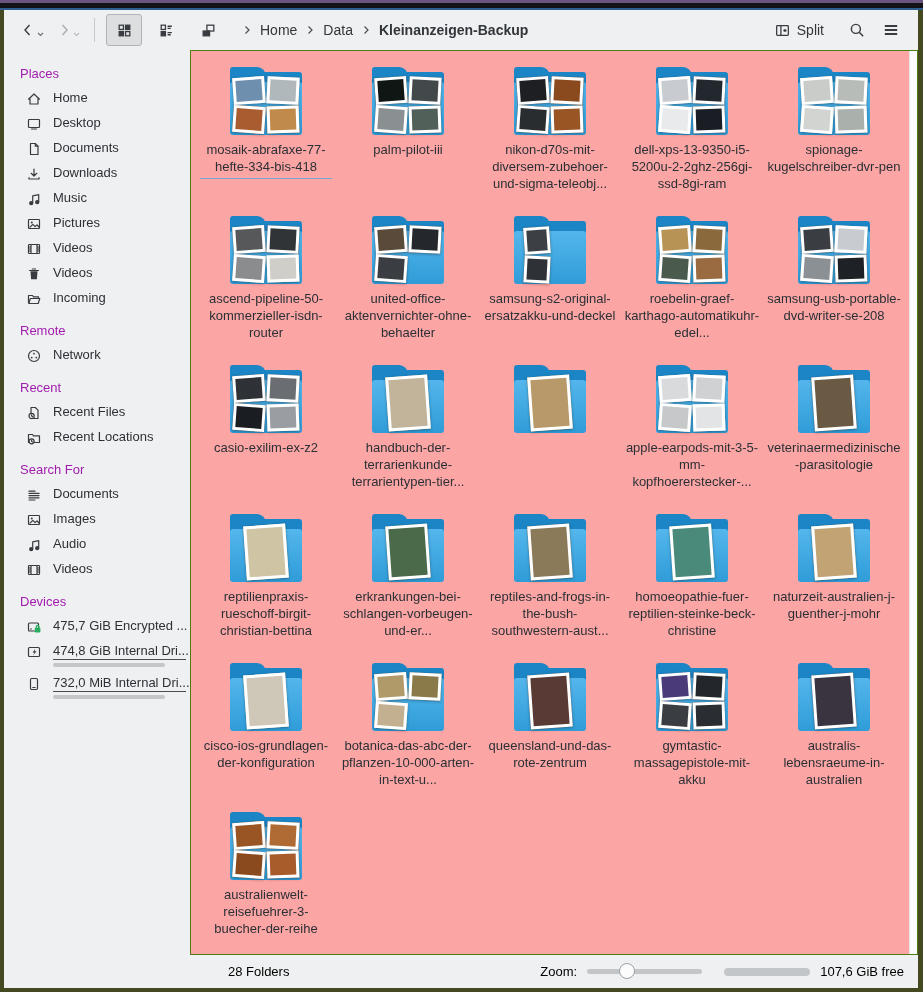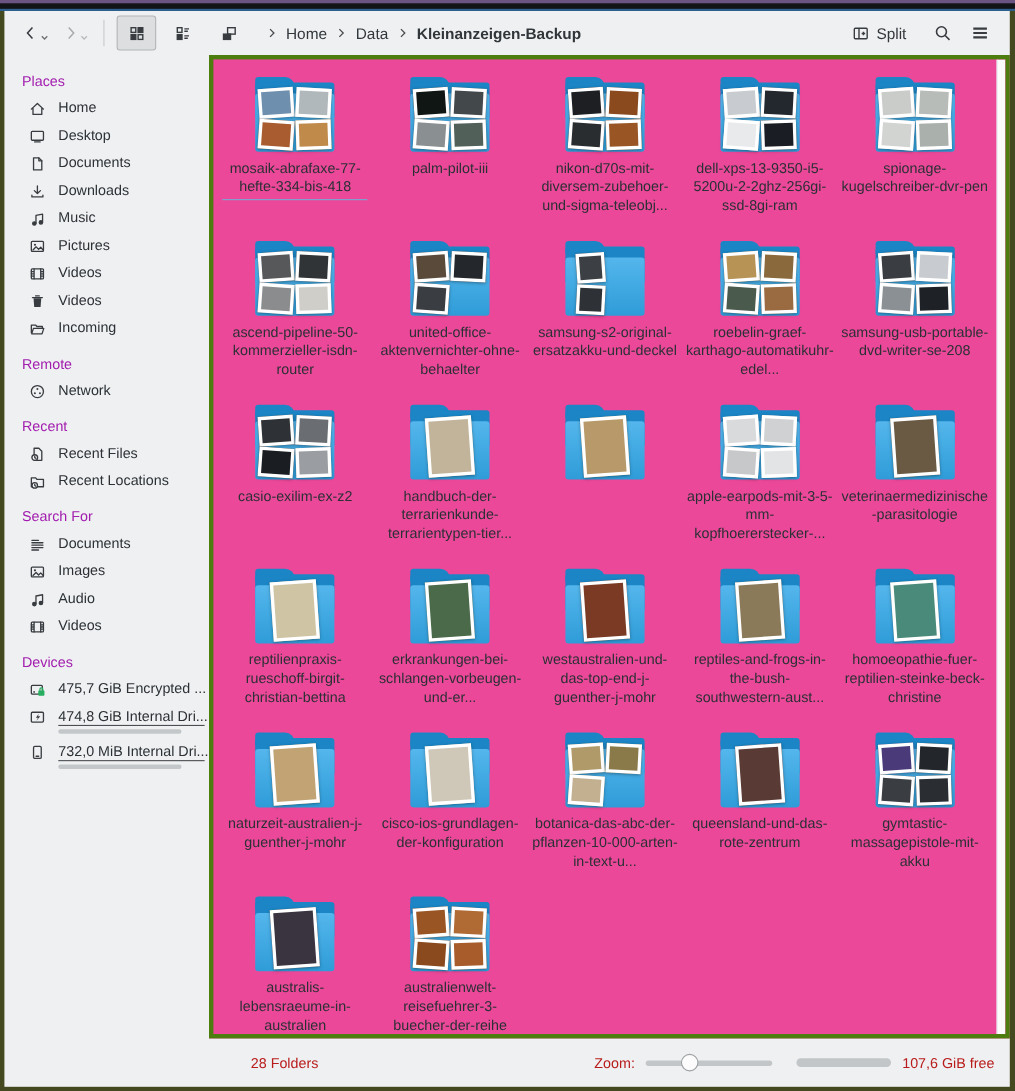--- a/index.html
+++ b/index.html
@@ -22,21 +22,21 @@
   .crumb-chev{display:flex;align-items:center;margin:0 4px;}
   .tb-right{margin-left:auto;display:flex;align-items:center;}
   .split-btn{display:flex;align-items:center;font-size:14px;color:#31363b;margin-right:16px;}
   .split-btn .icn{margin-right:6px;}
   .tb-icon-btn{margin:0 8px;display:flex;align-items:center;}
 
   
   .content{flex:1;display:flex;min-height:0;}
   .sidebar{width:186px;flex:none;overflow:hidden;padding-top:4px;}
   .right-col{flex:1;display:flex;flex-direction:column;min-width:0;}
-  .main-panel{flex:1;background:#ec4899;border:4px solid #4d7c0f;position:relative;overflow:hidden;}
+  .main-panel{flex:1;background:#fca5a5;border:1px solid #4d7c0f;position:relative;overflow:hidden;}
   .scroll-strip{position:absolute;top:0;right:0;bottom:0;width:8px;background:#fbfbfb;border-left:1px solid #e6e7e8;}
 
   
   .sb-header{color:#a21caf;font-size:13px;margin:12px 0 5px 16px;}
   .sb-item{display:flex;align-items:flex-start;padding:4px 4px 4px 22px;font-size:13px;color:#2c3136;cursor:default;}
   .sb-item .icn{flex:none;width:17px;margin-right:10px;display:flex;margin-top:1px;}
   .sb-text-col{display:flex;flex-direction:column;min-width:0;}
   .sb-label{white-space:nowrap;}
   .sb-label.u{border-bottom:1px solid #4a4e52;padding-bottom:1px;}
   .dev-bar{width:112px;height:4px;border-radius:2px;background:#c4c7c9;margin-top:3px;overflow:hidden;}
@@ -55,21 +55,21 @@
   .thumbs.n4 .thumb,.thumbs.n3 .thumb{width:32px;height:27px;}
   .thumbs.n2{flex-direction:column;align-items:flex-start;justify-content:center;padding:10px 0 0 16px;gap:2px;}
   .thumbs.n2 .thumb{width:26px;height:27px;}
   .thumbs.n1{padding-top:8px;}
   .thumbs.n1 .thumb{width:42px;height:54px;}
   .r0{transform:rotate(-4deg);} .r1{transform:rotate(3deg);} .r2{transform:rotate(4deg);} .r3{transform:rotate(-2deg);}
   .folder-label{width:136px;margin-top:6px;text-align:center;font-size:13px;line-height:17px;color:#2b3035;overflow-wrap:anywhere;}
   .sel-underline{width:132px;height:1px;background:#78a7d3;margin-top:3px;}
 
   
-  .statusbar{height:44px;flex:none;display:flex;align-items:center;font-size:13px;color:#b91c1c;padding:0 14px 0 38px;}
+  .statusbar{height:33px;flex:none;display:flex;align-items:center;font-size:13px;color:#000000;padding:0 14px 0 38px;}
   .sb-right{margin-left:auto;display:flex;align-items:center;}
   .zoom-label{margin-right:10px;}
   .slider{width:115px;height:5px;border-radius:3px;background:#c3c6c8;position:relative;margin-right:22px;}
   .slider-fill{height:100%;border-radius:3px;background:#63b7ec;}
   .slider-handle{position:absolute;top:-6px;width:16px;height:16px;border-radius:50%;background:#fcfcfc;border:1px solid #9da1a3;margin-left:-8px;}
   .cap-bar{width:86px;height:8px;border-radius:4px;background:#c3c6c8;overflow:hidden;margin-right:10px;}
   .cap-fill{height:100%;background:#54ade4;border-radius:4px;}
 
   .icn{display:inline-flex;line-height:0;}
   svg{display:block;}
@@ -626,31 +626,20 @@
                 </span>
               </span>
               <span class="folder-label">erkrankungen-bei-schlangen-vorbeugen-und-er...</span>
             </div>
             <div class="folder-cell">
               <span class="folder-icon">
                 <span class="f-tab"></span>
                 <span class="f-back"></span>
                 <span class="f-front"></span>
                 <span class="thumbs n1">
-                  <span class="thumb r0" style="background:#7a3a24"></span>
-                </span>
-              </span>
-              <span class="folder-label">westaustralien-und-das-top-end-j-guenther-j-mohr</span>
-            </div>
-            <div class="folder-cell">
-              <span class="folder-icon">
-                <span class="f-tab"></span>
-                <span class="f-back"></span>
-                <span class="f-front"></span>
-                <span class="thumbs n1">
                   <span class="thumb r0" style="background:#8a7a5a"></span>
                 </span>
               </span>
               <span class="folder-label">reptiles-and-frogs-in-the-bush-southwestern-aust...</span>
             </div>
             <div class="folder-cell">
               <span class="folder-icon">
                 <span class="f-tab"></span>
                 <span class="f-back"></span>
                 <span class="f-front"></span>

